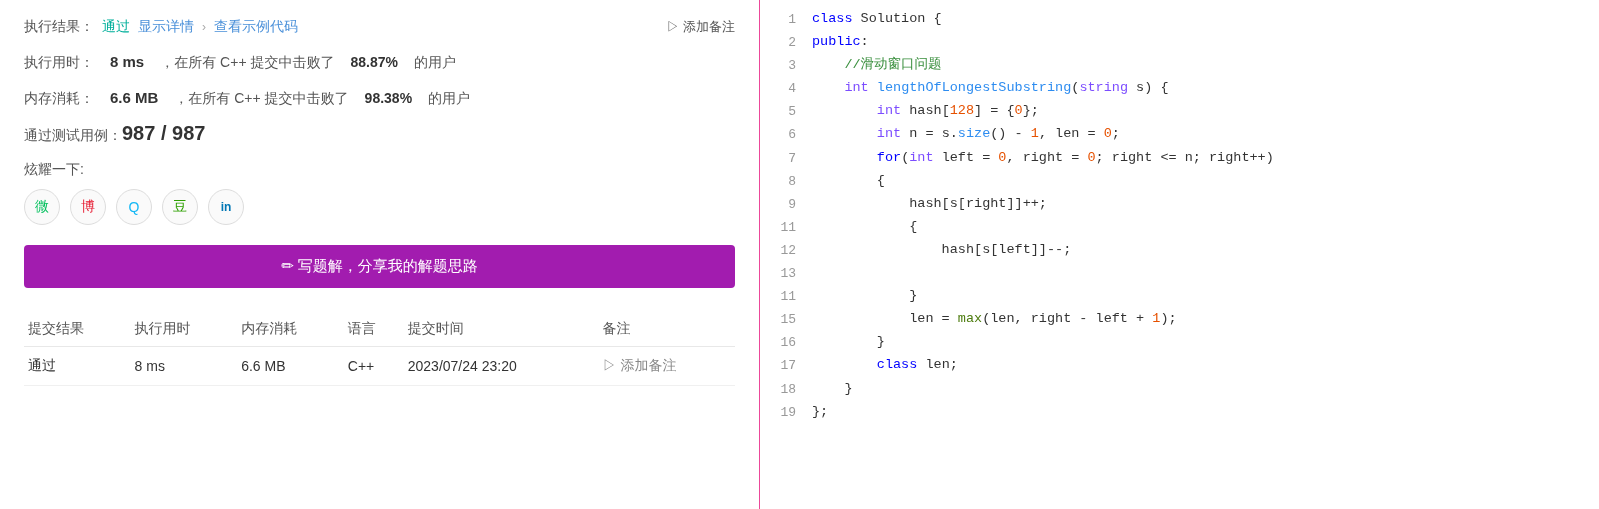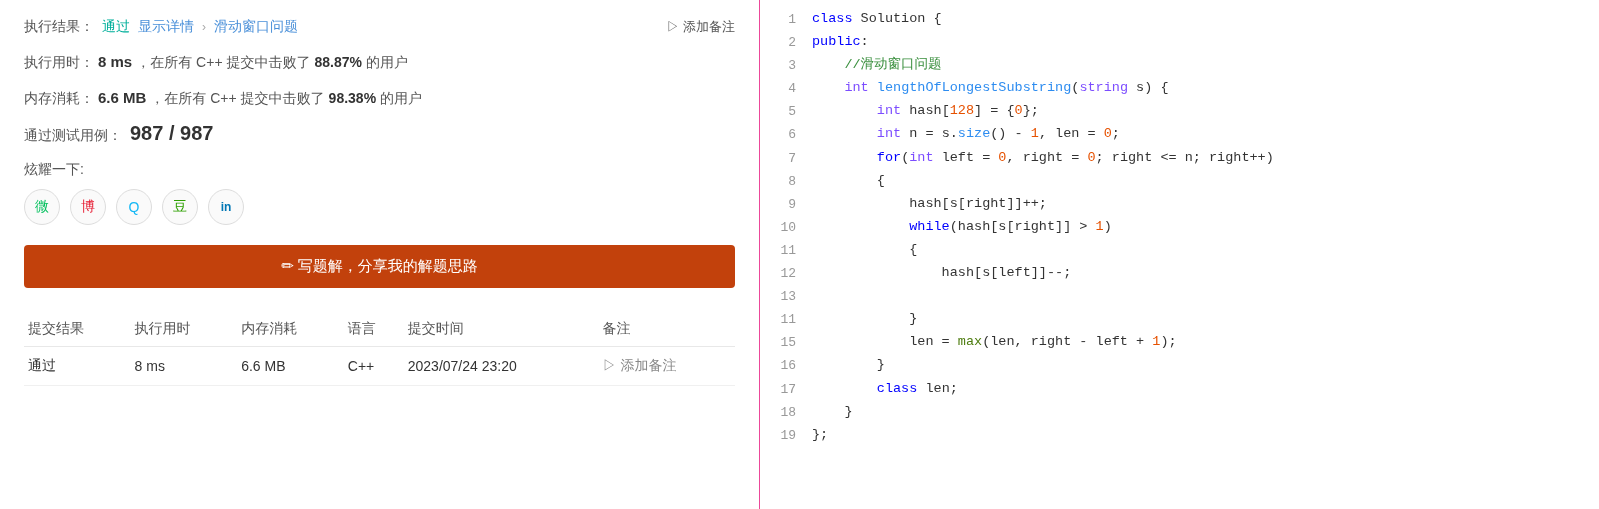--- a/index.html
+++ b/index.html
@@ -58,41 +58,41 @@
       gap: 4px;
       color: #555;
       cursor: pointer;
       margin-left: auto;
       font-size: 13px;
     }
 
     .stat-row {
       display: flex;
       align-items: baseline;
-      gap: 4px;
+      gap: 16px;
       margin-bottom: 12px;
       color: #555;
       line-height: 1.6;
     }
 
     .stat-value {
       font-size: 15px;
       font-weight: 600;
       color: #333;
     }
 
     .stat-percent {
       color: #333;
       font-weight: 600;
     }
 
     .test-case-row {
       display: flex;
       align-items: baseline;
-      gap: 8px;
+      gap: 0;
       margin-bottom: 16px;
       color: #555;
       text-align: center;
     }
 
     .test-nums {
       font-size: 20px;
       font-weight: 700;
       color: #333;
     }
@@ -116,21 +116,21 @@
       display: flex;
       align-items: center;
       justify-content: center;
       cursor: pointer;
       font-size: 14px;
       color: #555;
       background: #fafafa;
     }
 
     .write-btn {
-      background: #c2410c;
+      background: #a21caf;
       color: #fff;
       border: none;
       border-radius: 4px;
       padding: 12px 12px;
       width: 100%;
       cursor: pointer;
       font-size: 15px;
       display: flex;
       align-items: center;
       justify-content: center;
@@ -215,21 +215,21 @@
 </head>
 <body>
 
 <div class="left-panel">
 
   <div class="result-row">
     <span class="result-label">执行结果：</span>
     <span class="result-pass">通过</span>
     <span class="result-link">显示详情</span>
     <span class="separator-arrow">›</span>
-    <span class="result-link">滑动窗口问题</span>
+    <span class="result-link">查看示例代码</span>
     <span class="add-note-btn" style="margin-left:auto;">▷ 添加备注</span>
   </div>
 
   <div class="stat-row">
     <span>执行用时：</span>
     <span class="stat-value">8 ms</span>
     <span>，在所有 C++ 提交中击败了</span>
     <span class="stat-percent">88.87%</span>
     <span>的用户</span>
   </div>
@@ -317,24 +317,20 @@
       </div>
       <div class="code-line">
         <span class="line-num">8</span>
         <span class="code-content">        {</span>
       </div>
       <div class="code-line">
         <span class="line-num">9</span>
         <span class="code-content">            hash[s[right]]++;</span>
       </div>
       <div class="code-line">
-        <span class="line-num">10</span>
-        <span class="code-content">            <span style="color:#0000ff;">while</span>(hash[s[right]] &gt; <span style="color:#e65100;">1</span>)</span>
-      </div>
-      <div class="code-line">
         <span class="line-num">11</span>
         <span class="code-content">            {</span>
       </div>
       <div class="code-line">
         <span class="line-num">12</span>
         <span class="code-content">                hash[s[left]]--;</span>
       </div>
       <div class="code-line">
         <span class="line-num">13</span>
       </div>

